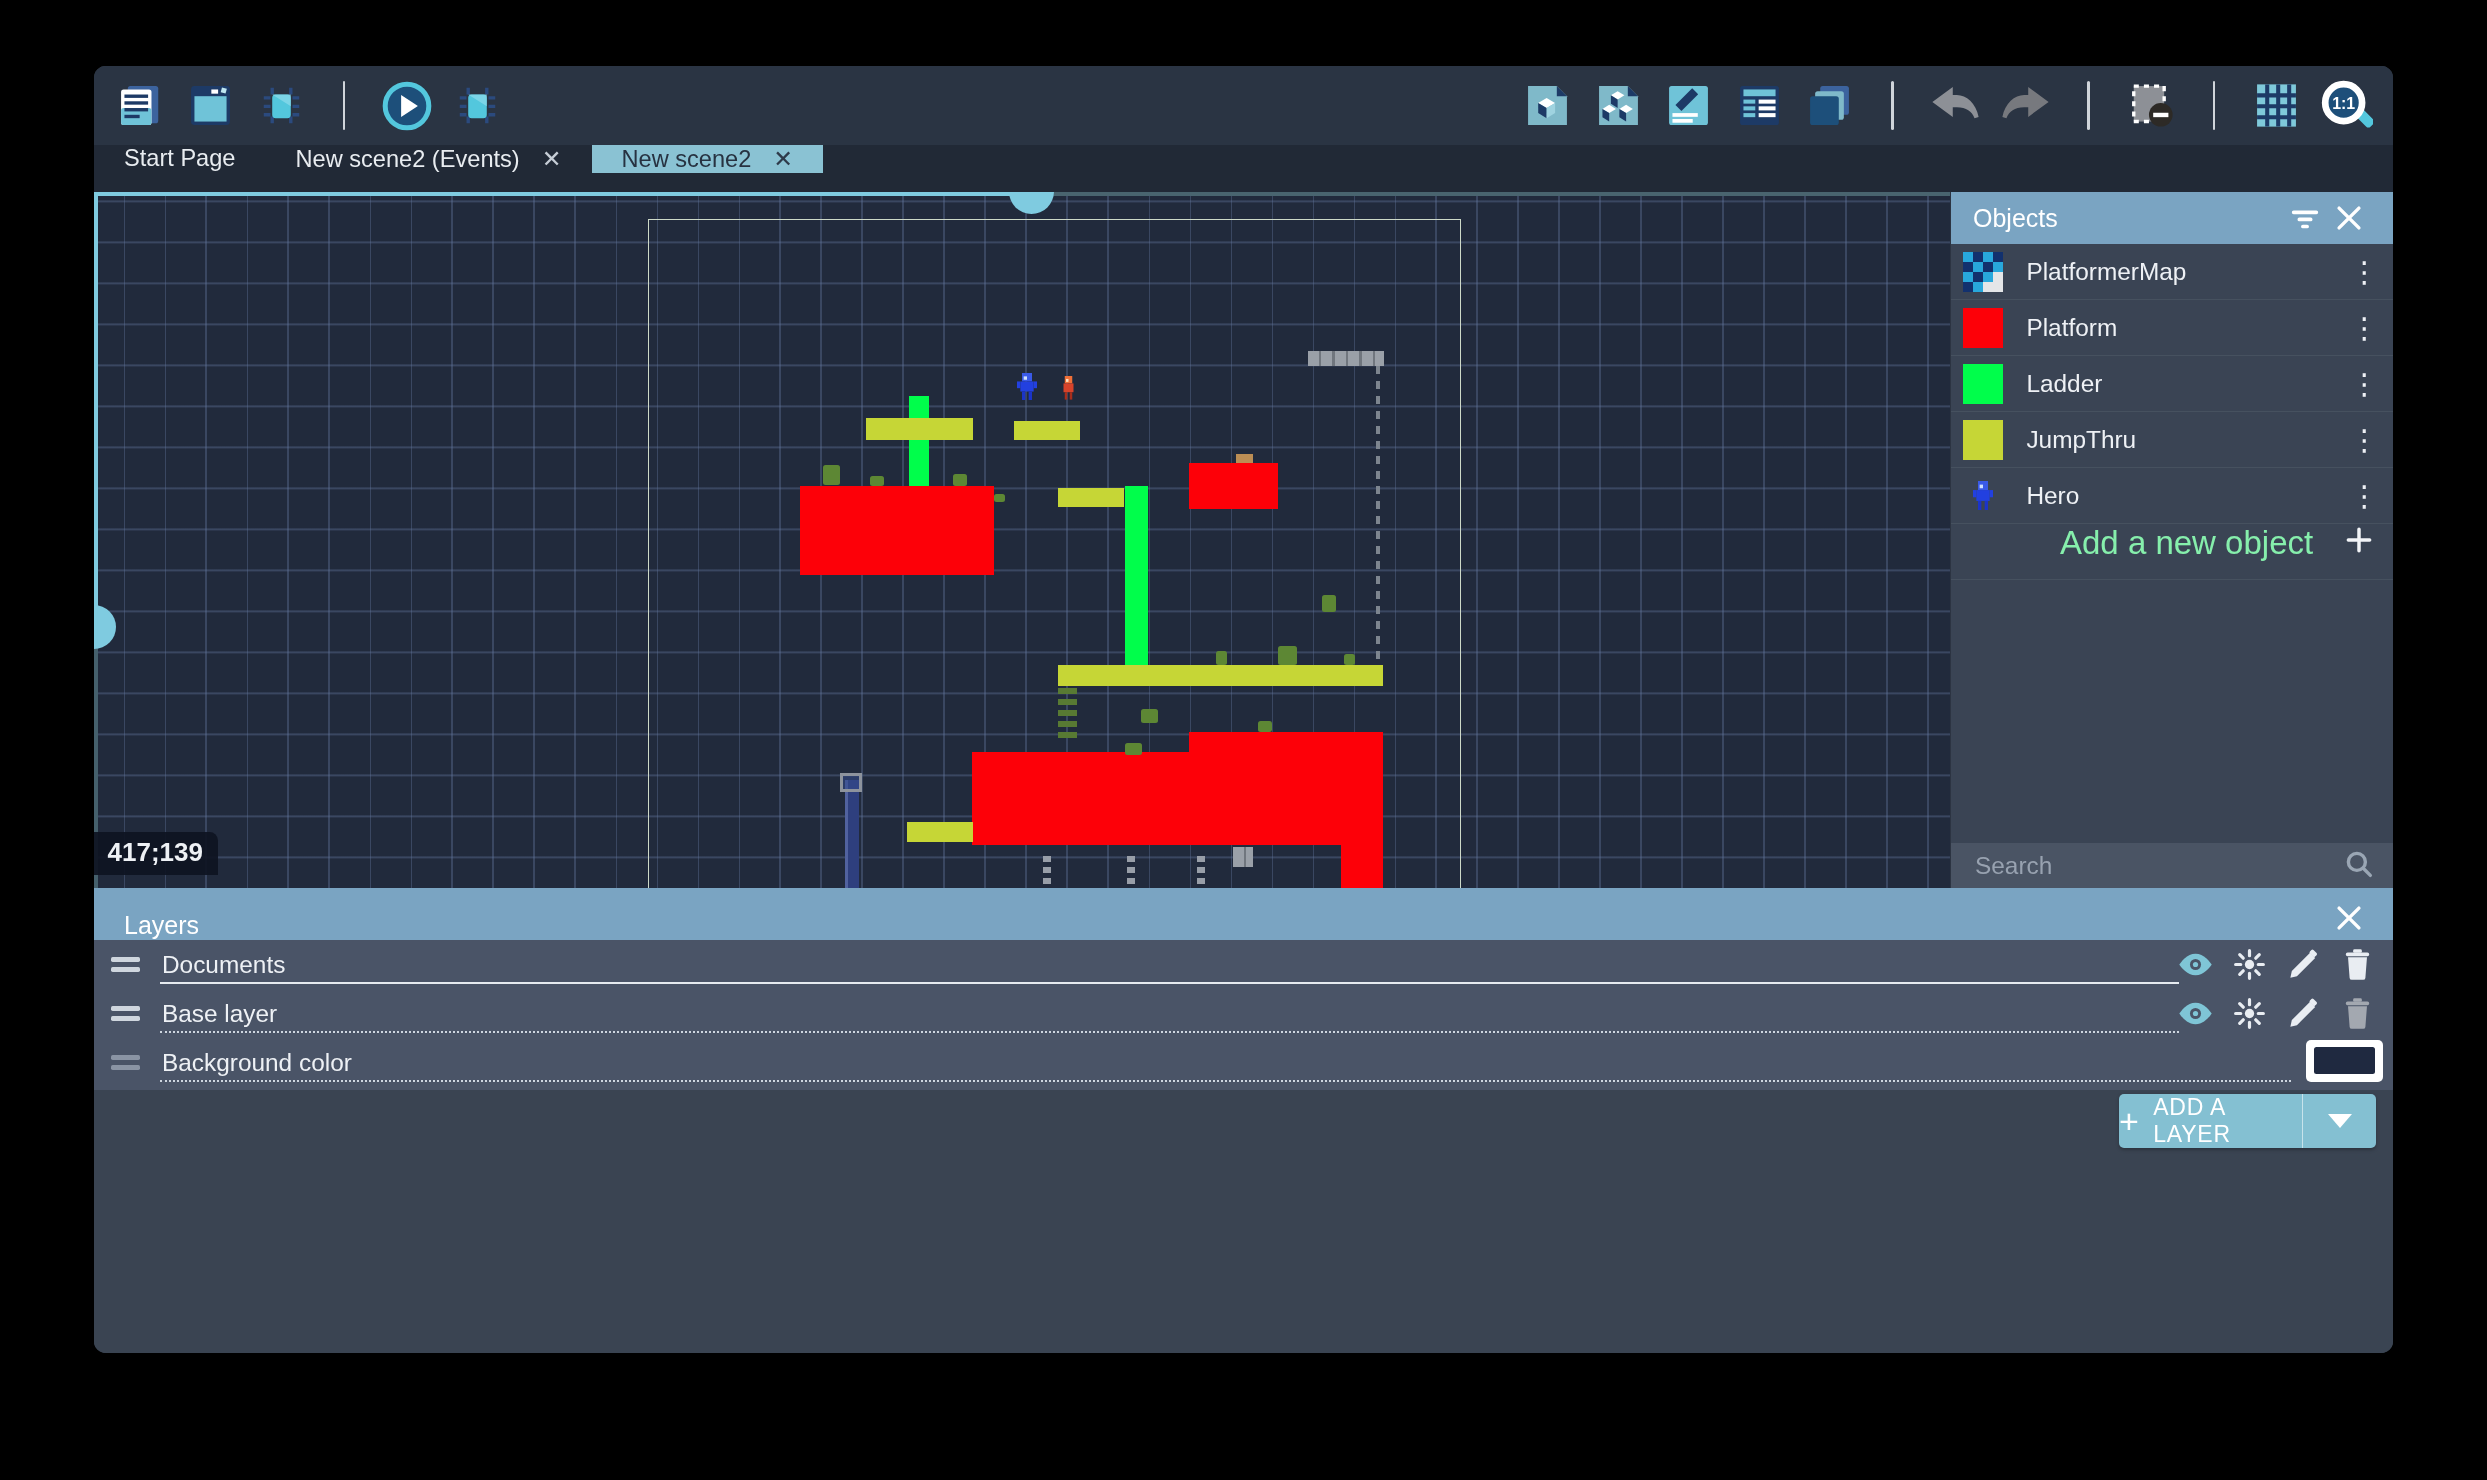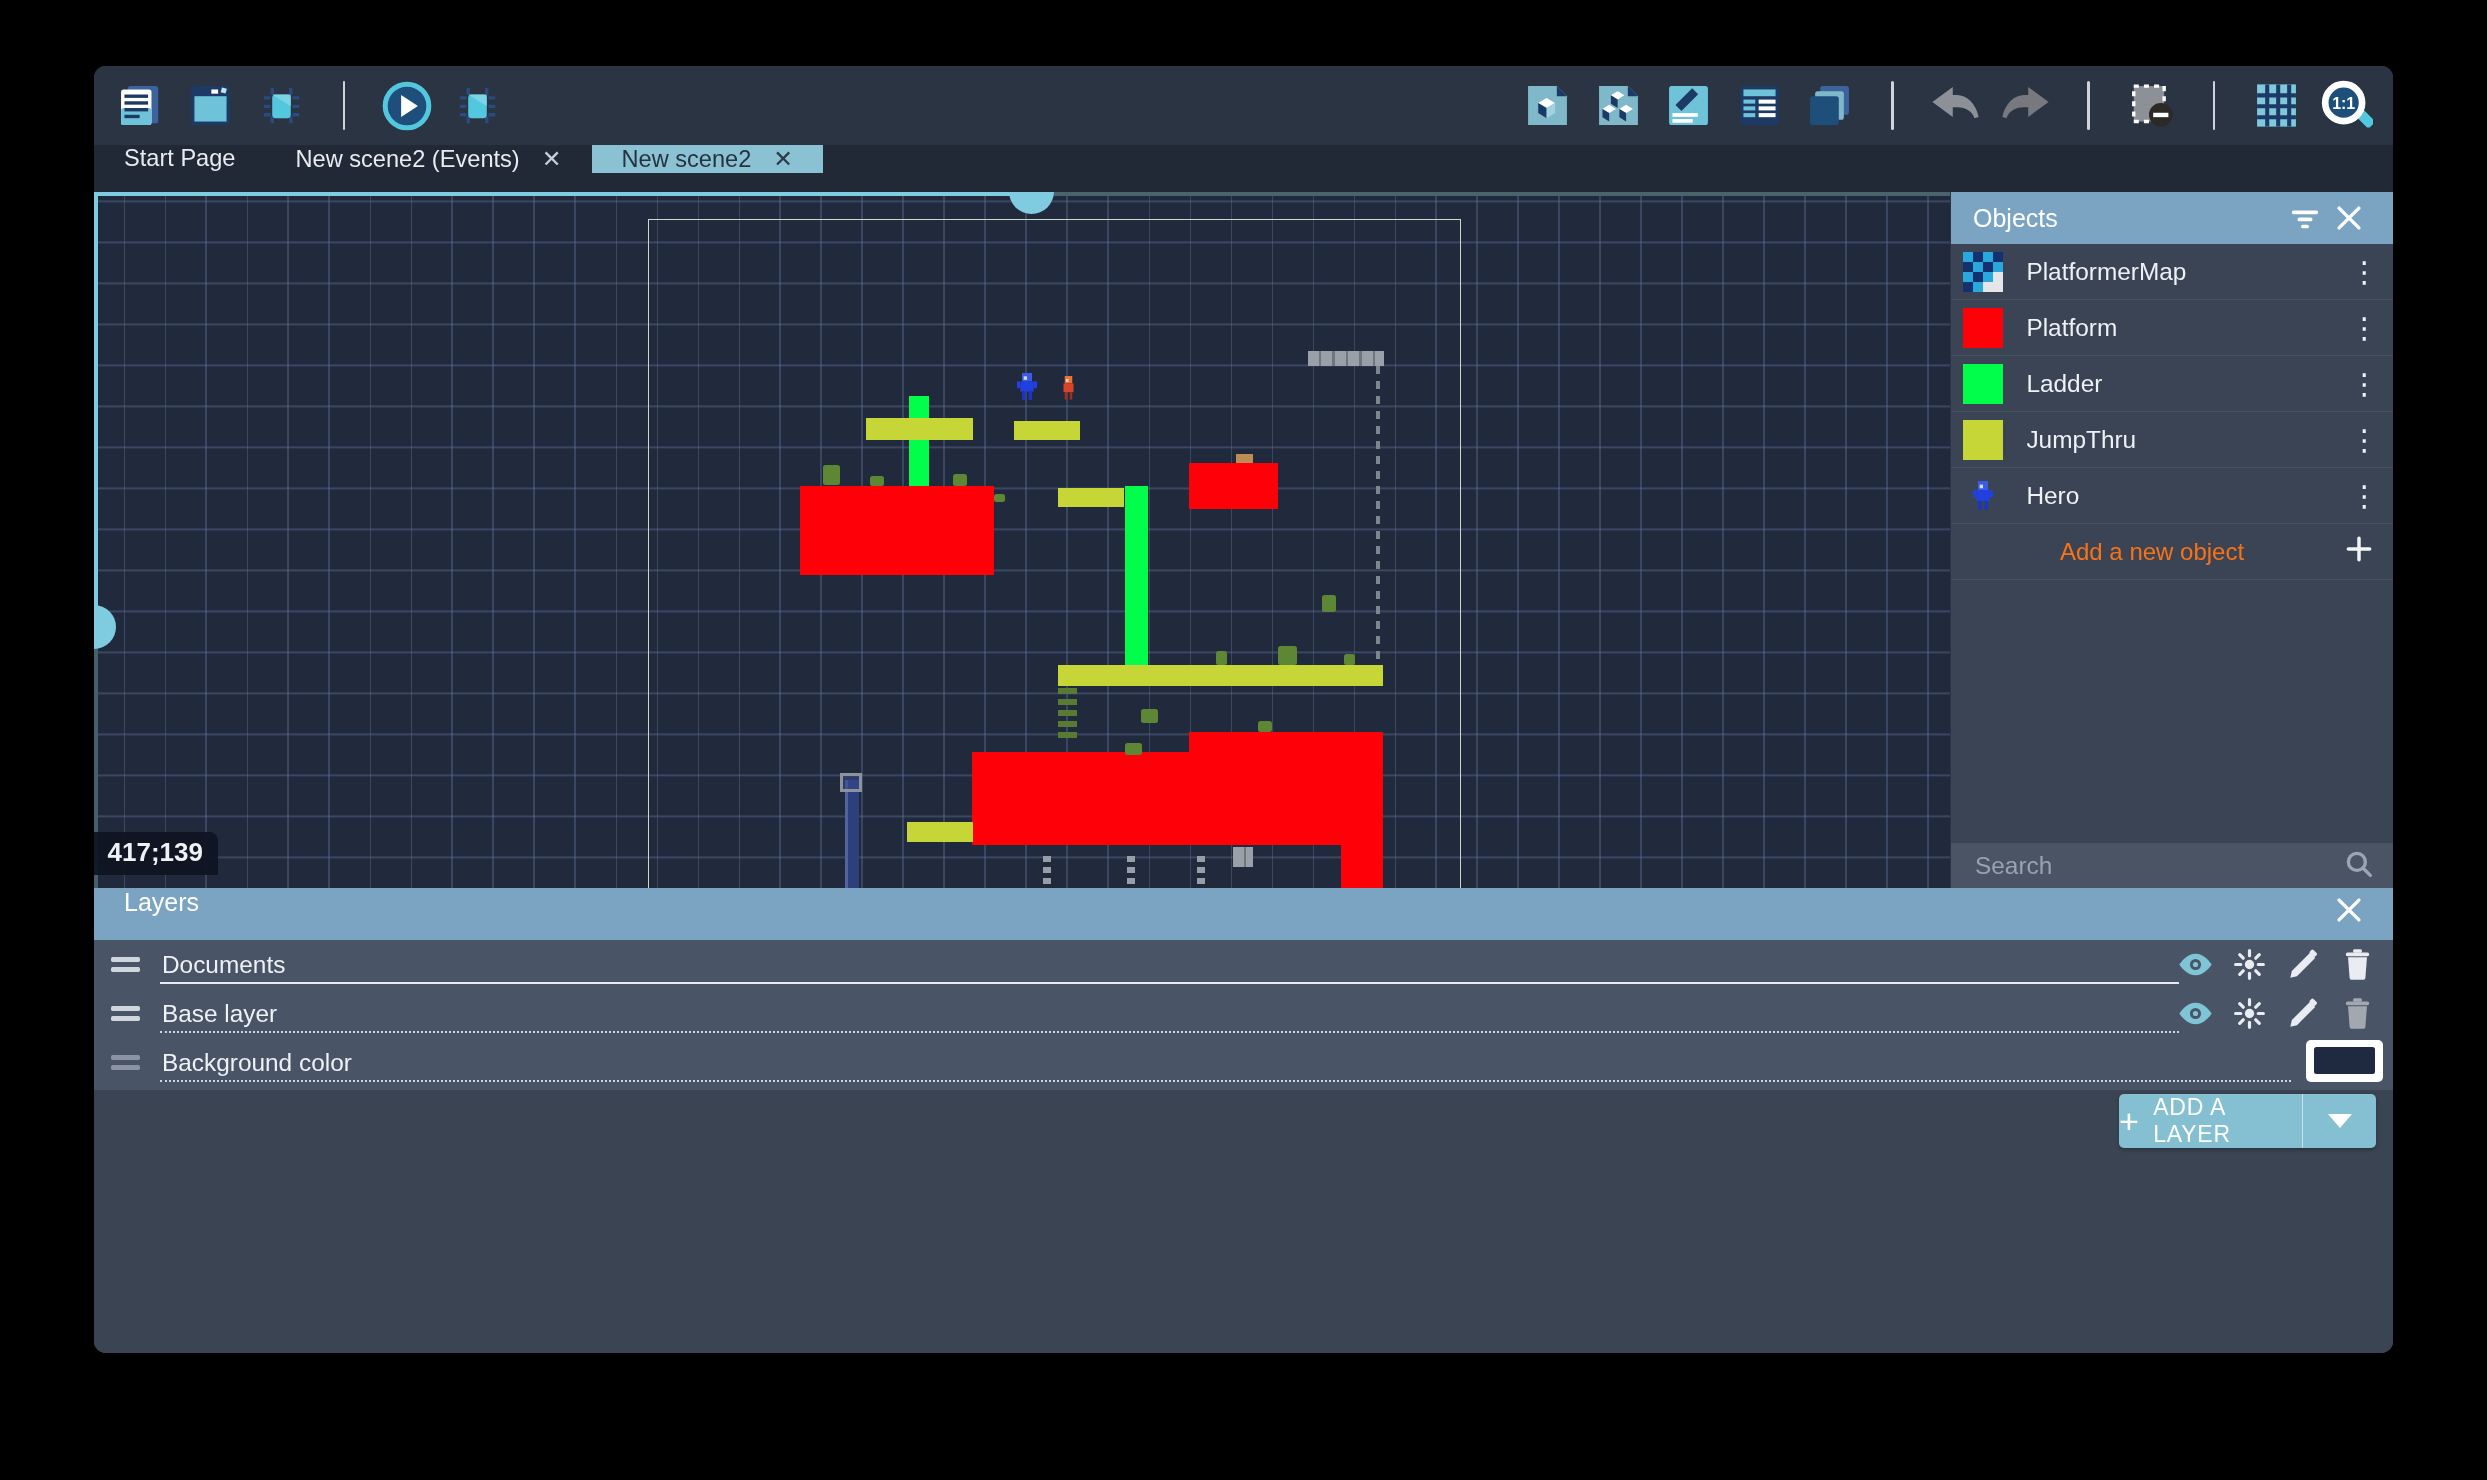--- a/index.html
+++ b/index.html
@@ -65,31 +65,31 @@
   .objpanel{flex:0 0 443px;width:443px;background:#3a4454;display:flex;flex-direction:column;border-left:0.8px solid #2c3442}
   .panelheader{height:52px;flex:0 0 52px;background:#7aa4c2;display:flex;align-items:center;
     padding:0 22px;color:#fff;font-size:25px}
   .panelheader .sp{flex:1}
   .hicon{width:44px;height:44px;display:flex;align-items:center;justify-content:center;cursor:pointer}
   .objrow{height:56px;flex:0 0 56px;display:flex;align-items:center;padding:0 11.8px 0 11.8px;
     border-bottom:0.8px solid #46515f;color:#eef1f5;font-size:24.4px;cursor:pointer}
   .objthumb{width:40px;height:40px;margin-right:23.6px;flex:0 0 40px}
   .objname{flex:1}
   .objmenu{width:34px;text-align:center;color:#eef1f5;font-size:29px;letter-spacing:0;cursor:pointer}
-  .addrow{height:56px;flex:0 0 56px;display:flex;align-items:center;padding:0 18.5px 0 109px;
-    color:#f97316;font-size:24px;border-bottom:0.8px solid #46515f;cursor:pointer}
+  .addrow{height:56px;flex:0 0 56px;display:flex;padding:0 18.5px 0 109px;
+    color:#86efac;font-size:33px;border-bottom:0.8px solid #46515f;cursor:pointer}
   .addrow .plus{margin-left:auto;color:#f2f4f7}
   .panelfill{flex:1}
   .searchrow{height:45px;flex:0 0 45px;background:#4a5464;display:flex;align-items:center;padding:0 17px 0 22px}
   .searchrow input{flex:1;background:transparent;border:none;outline:none;color:#e6ebf2;font-size:24.4px;
     font-family:"Liberation Sans",sans-serif}
   .searchrow input::placeholder{color:#98a2b0;opacity:1}
 
   
-  .layersheader{height:52px;flex:0 0 52px;background:#7aa4c2;display:flex;align-items:flex-start;
+  .layersheader{height:52px;flex:0 0 52px;background:#7aa4c2;display:flex;align-items:flex-end;
     padding:0 22px 0 30px;color:#fff;font-size:25px}
   .layersheader .sp{flex:1}
   .layersrows{height:150px;flex:0 0 150px;background:#4a5467;position:relative}
   .lrow{position:absolute;left:0;width:100%;height:49px;display:flex;align-items:center}
   .drag{width:29px;margin-left:17px;margin-right:22px;cursor:grab}
   .drag i{display:block;height:4.2px;background:#cfd6de;border-radius:1.7px;margin:5.9px 0}
   .drag.dim i{background:#8a94a4}
   .lname{color:#eef1f5;font-size:24.4px}
   .lunder{position:absolute;left:66px;height:0;border-bottom:2.5px solid #e6ebf0;bottom:5px}
   .lunder.dotted{border-bottom:2.5px dotted #cdd5df}

